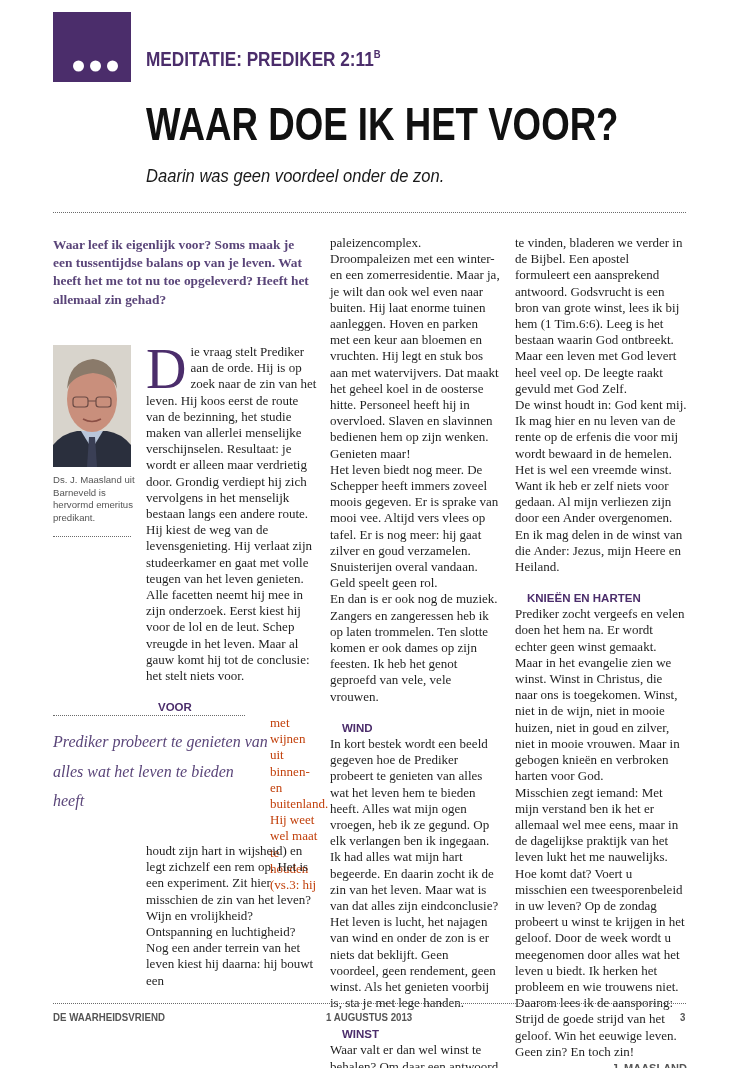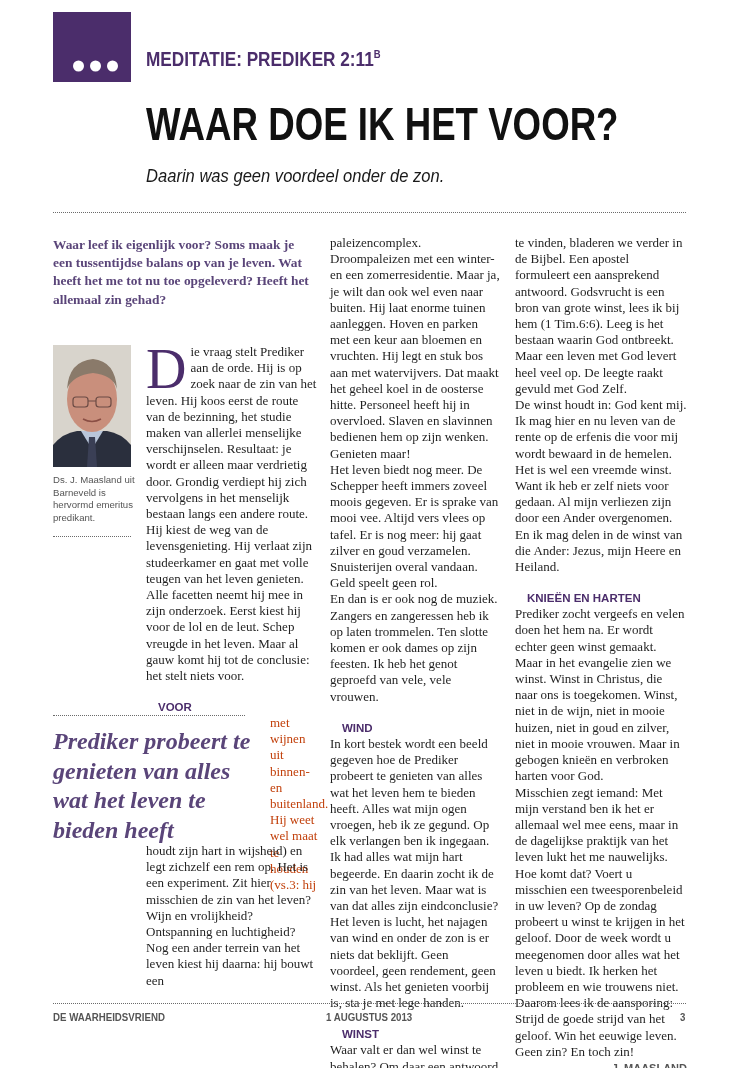--- a/index.html
+++ b/index.html
@@ -35,21 +35,21 @@
   .col3 { left: 515px; top: 235px; width: 172px; }
   .body-text p { margin: 0; }
   .dropcap { float: left; font-size: 56px; line-height: 44px; color: #4b2d6b; margin: 0px 4px 0 0; padding-top: 3px; font-family: "Liberation Serif", serif; }
   .section-head { font-family: "Liberation Sans", sans-serif; font-weight: bold; font-size: 11.5px; color: #4b2d6b; margin: 16px 0 1px 12px; letter-spacing: 0px; line-height: 14px; }
   .signature { text-align: right; font-family: "Liberation Sans", sans-serif; font-weight: bold; font-size: 11px; color: #555555; letter-spacing: 0px; }
 
   .wrap-col { left: 270px; top: 715px; width: 50px; font-size: 13px; line-height: 16.2px; color: #c2410c; }
   .col1b { left: 146px; top: 843px; width: 176px; }
 
   .pull-rule { left: 53px; top: 715px; width: 192px; }
-  .pullquote { left: 53px; top: 727px; width: 215px; font-size: 24px; line-height: 29.5px; font-style: italic; color: #5a4579; font-weight: bold; }
+  .pullquote { left: 53px; top: 727px; width: 215px; font-size: 16px; line-height: 29.5px; font-style: italic; color: #5a4579; }
 
   .footer { top: 1011px; font-size: 11px; font-weight: bold; color: #555555; white-space: nowrap; transform: scaleX(0.88); transform-origin: left top; }
   .footer-left { left: 53px; }
   .footer-center { left: 326px; }
   .footer-right { left: 680px; }
 </style>
 </head>
 <body>
 
 <div class="abs badge">

